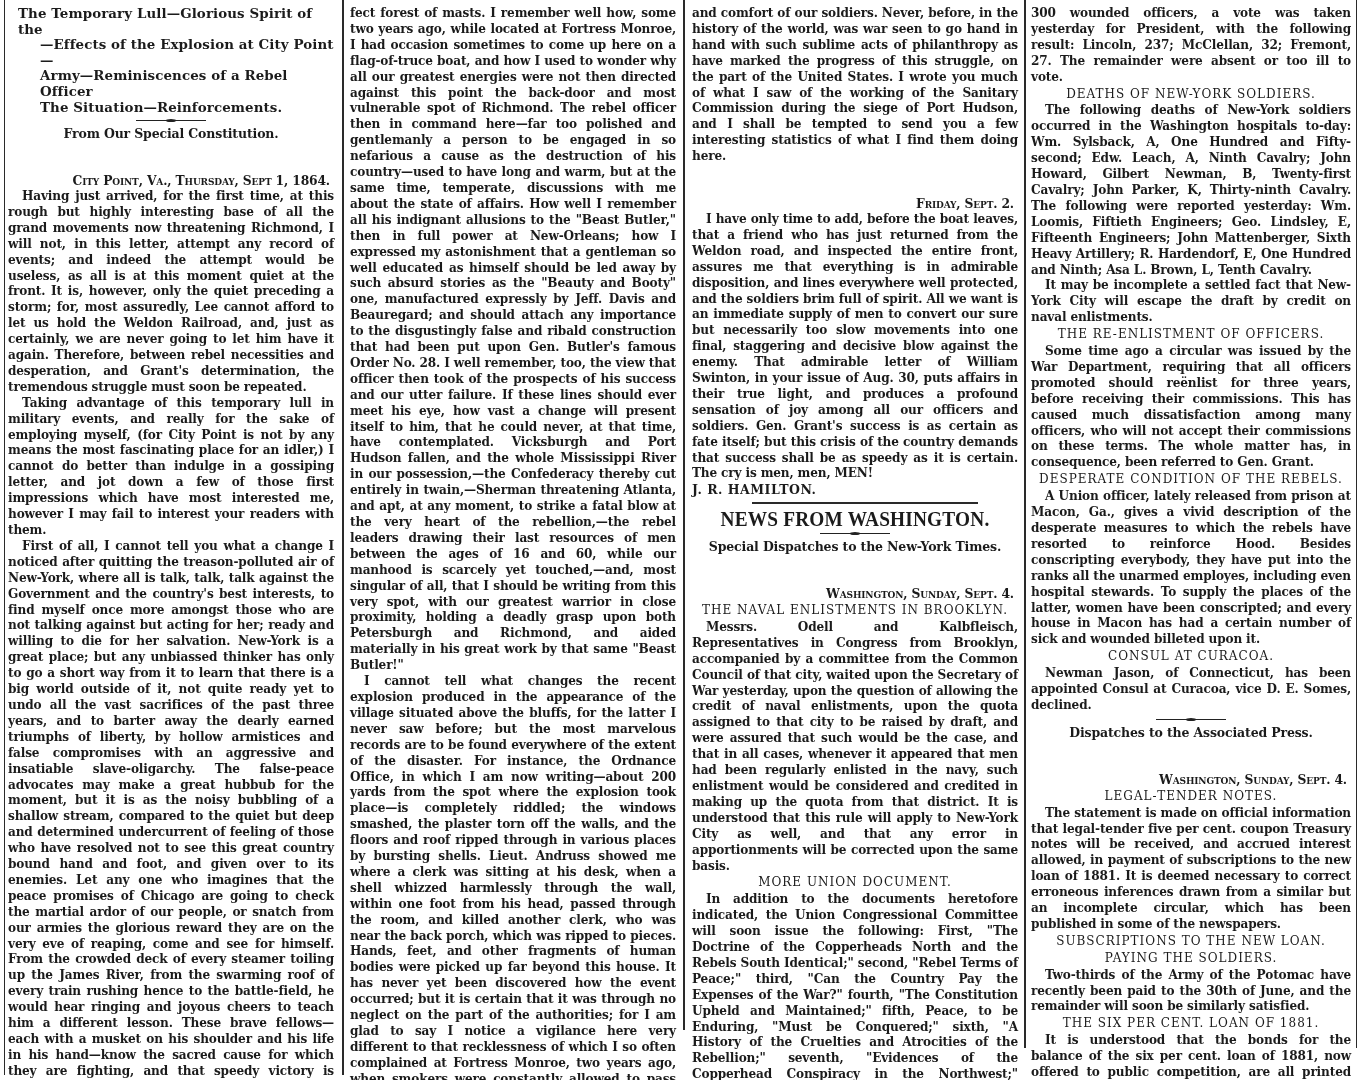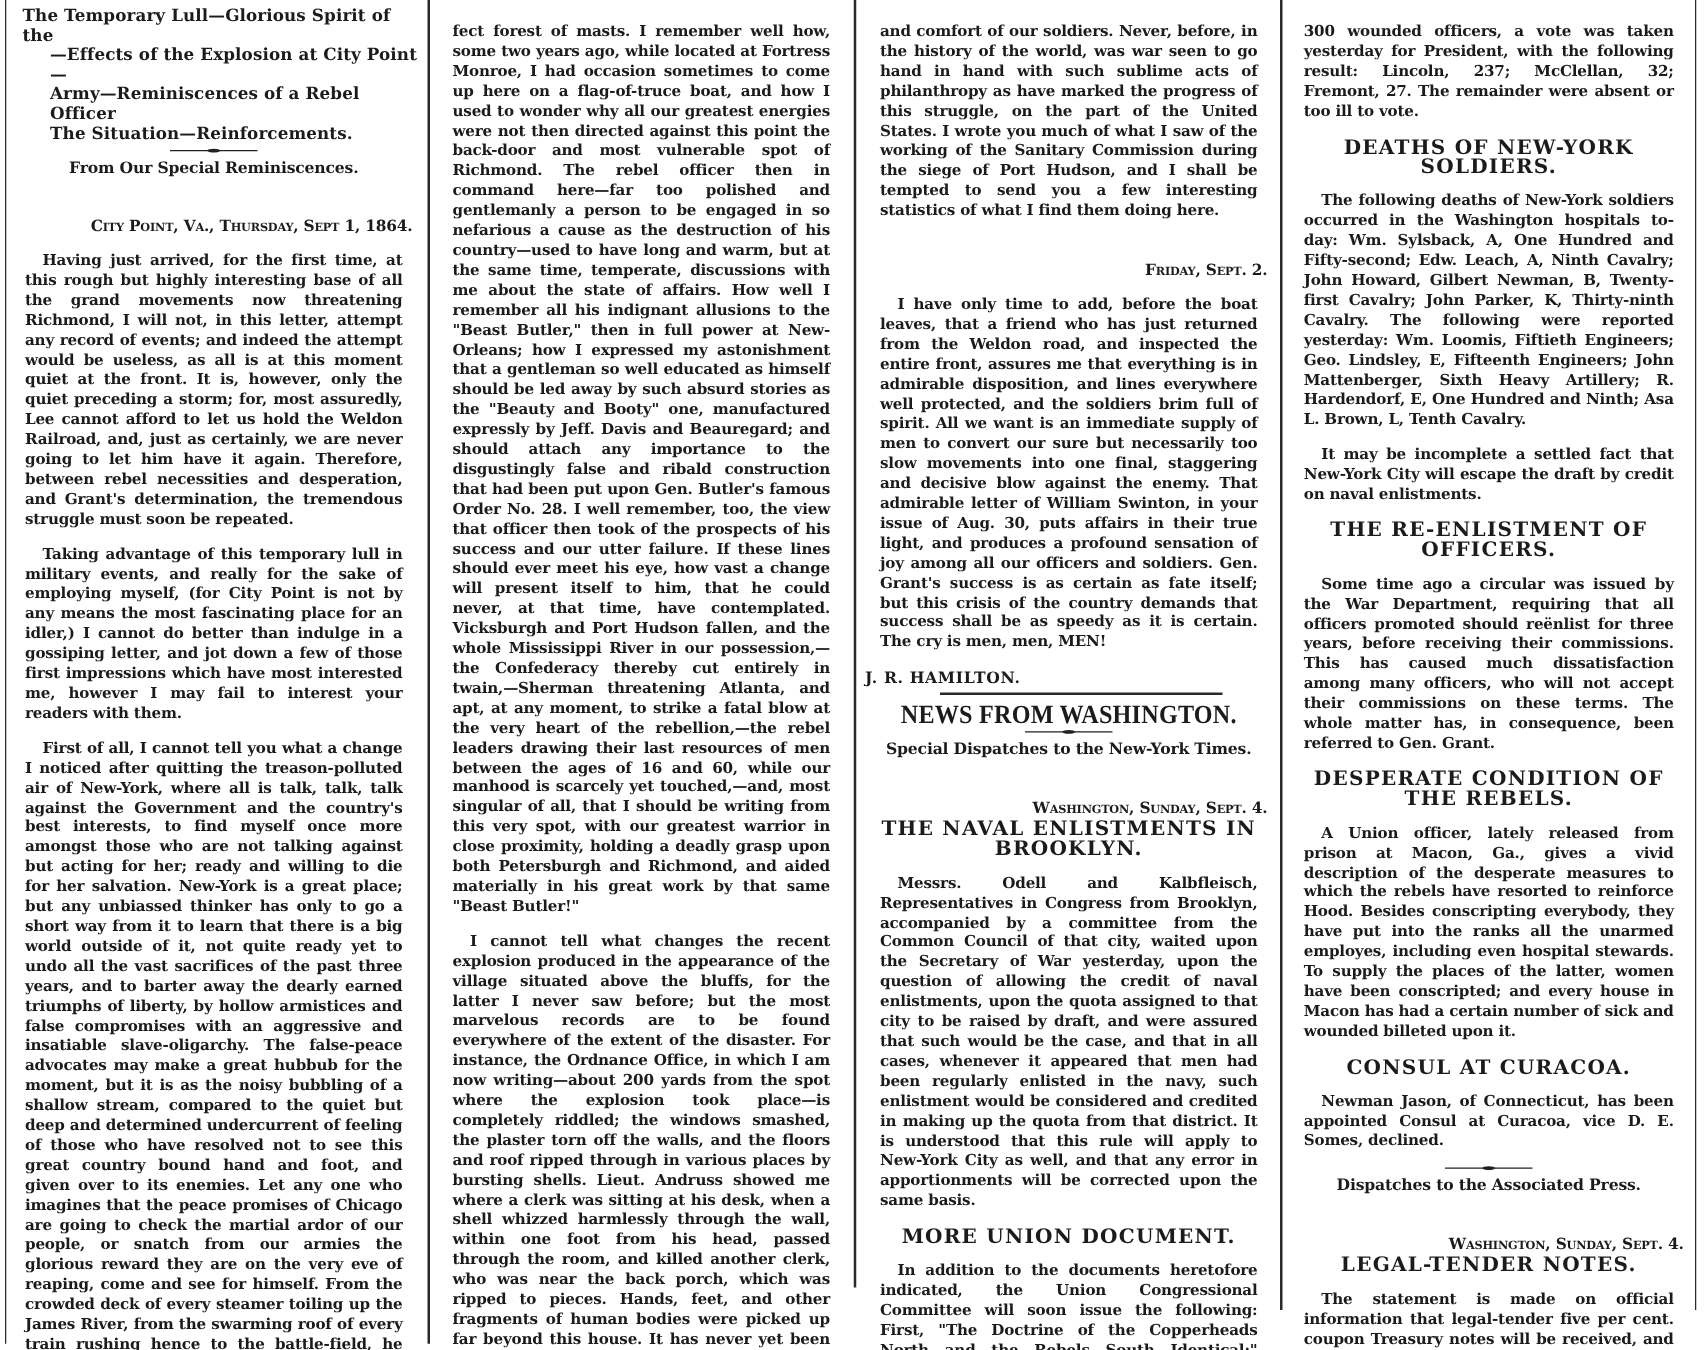--- a/index.html
+++ b/index.html
@@ -8,38 +8,38 @@
     font-family: "DejaVu Serif", "Liberation Serif", serif;
     color: #1b1b1b;
   }
   .page { position: absolute; left: 0; top: 0; width: 1143px; height: 1080px; }
   .col {
     position: absolute; top: 0;
     font-size: 12.1px; line-height: 15.9px;
     text-align: justify; letter-spacing: -0.15px;
     font-weight: bold;
   }
-  .col p { margin: 12px; text-indent: 14px; }
+  .col p { margin: 0; text-indent: 14px; }
   .col p.noindent { text-indent: 0; }
   .rule-v { position: absolute; top: 0; width: 2px; background: #2a2a2a; }
   .headline {
     font-family: "DejaVu Serif", serif; font-weight: bold;
     font-size: 13.4px; line-height: 15.6px; text-align: left;
     padding-left: 10px; text-indent: -0px; letter-spacing: 0.1px;
   }
   .headline .l1 { display:block; padding-left: 0; }
   .headline .ln { display:block; padding-left: 22px; }
   .ornament { display:block; margin: 4px auto 3px auto; width: 70px; height: 4px; position: relative; }
   .ornament::before { content:""; position:absolute; left:0; right:0; top:1px; height:1px; background:#222; }
   .ornament::after { content:""; position:absolute; left:30px; top:0; width:10px; height:3px; background:#222; border-radius:50%; }
   .byline { text-align: center; font-size: 12.5px; font-weight: bold; }
   .dateline { text-align: right; font-size: 12.3px; font-weight: bold; padding-right: 4px; }
   .smallcaps { font-variant: small-caps; margin-top: 31px; }
   .subhead {
-    text-align: center; font-size: 16px; letter-spacing: 1px; font-weight: bold;
+    text-align: center; font-size: 12px; letter-spacing: 1px; font-weight: normal;
     margin: 1px 0 1px 0; text-transform: uppercase;
   }
   .bigtitle {
     text-align: center; font-family: "Liberation Serif", serif;
     font-size: 21px; font-weight: bold; letter-spacing: 0.2px; margin: 8px 0 2px 0;
     transform: scaleX(0.92);
   }
   .signature { text-align: left; font-size: 12.5px; letter-spacing: 0.5px; padding-right: 14px; }
   .hrule { height: 2px; background: #2a2a2a; margin: 4px 40px 4px 60px; }
 </style>
@@ -55,21 +55,21 @@
   <div class="rule-v" style="left:1356px; height:1048px; width:1px;"></div>
 
   <div class="col" style="left:8px; width:326px; top:6px;">
     <div class="headline">
       <span class="l1">The Temporary Lull—Glorious Spirit of the</span>
       <span class="ln">—Effects of the Explosion at City Point—</span>
       <span class="ln">Army—Reminiscences of a Rebel Officer</span>
       <span class="ln">The Situation—Reinforcements.</span>
     </div>
     <span class="ornament"></span>
-    <div class="byline">From Our Special Reminiscences.</div>
+    <div class="byline">From Our Special Constitution.</div>
     <div class="dateline smallcaps">City Point, Va., Thursday, Sept 1, 1864.</div>
     <p>Having just arrived, for the first time, at this rough but highly interesting base of all the grand movements now threatening Richmond, I will not, in this letter, attempt any record of events; and indeed the attempt would be useless, as all is at this moment quiet at the front. It is, however, only the quiet preceding a storm; for, most assuredly, Lee cannot afford to let us hold the Weldon Railroad, and, just as certainly, we are never going to let him have it again. Therefore, between rebel necessities and desperation, and Grant's determination, the tremendous struggle must soon be repeated.</p>
     <p>Taking advantage of this temporary lull in military events, and really for the sake of employing myself, (for City Point is not by any means the most fascinating place for an idler,) I cannot do better than indulge in a gossiping letter, and jot down a few of those first impressions which have most interested me, however I may fail to interest your readers with them.</p>
     <p>First of all, I cannot tell you what a change I noticed after quitting the treason-polluted air of New-York, where all is talk, talk, talk against the Government and the country's best interests, to find myself once more amongst those who are not talking against but acting for her; ready and willing to die for her salvation. New-York is a great place; but any unbiassed thinker has only to go a short way from it to learn that there is a big world outside of it, not quite ready yet to undo all the vast sacrifices of the past three years, and to barter away the dearly earned triumphs of liberty, by hollow armistices and false compromises with an aggressive and insatiable slave-oligarchy. The false-peace advocates may make a great hubbub for the moment, but it is as the noisy bubbling of a shallow stream, compared to the quiet but deep and determined undercurrent of feeling of those who have resolved not to see this great country bound hand and foot, and given over to its enemies. Let any one who imagines that the peace promises of Chicago are going to check the martial ardor of our people, or snatch from our armies the glorious reward they are on the very eve of reaping, come and see for himself. From the crowded deck of every steamer toiling up the James River, from the swarming roof of every train rushing hence to the battle-field, he would hear ringing and joyous cheers to teach him a different lesson. These brave fellows—each with a musket on his shoulder and his life in his hand—know the sacred cause for which they are fighting, and that speedy victory is before them. They, at any rate, have not been seduced by cowardly appeals to shirk the duty which devolves upon every man in this crisis, and there are plenty more yet, ready to follow their bright example.</p>
 
   </div>
 
   <div class="col" style="left:350px; width:326px; top:6px;">
     <p class="noindent">fect forest of masts. I remember well how, some two years ago, while located at Fortress Monroe, I had occasion sometimes to come up here on a flag-of-truce boat, and how I used to wonder why all our greatest energies were not then directed against this point the back-door and most vulnerable spot of Richmond. The rebel officer then in command here—far too polished and gentlemanly a person to be engaged in so nefarious a cause as the destruction of his country—used to have long and warm, but at the same time, temperate, discussions with me about the state of affairs. How well I remember all his indignant allusions to the "Beast Butler," then in full power at New-Orleans; how I expressed my astonishment that a gentleman so well educated as himself should be led away by such absurd stories as the "Beauty and Booty" one, manufactured expressly by Jeff. Davis and Beauregard; and should attach any importance to the disgustingly false and ribald construction that had been put upon Gen. Butler's famous Order No. 28. I well remember, too, the view that officer then took of the prospects of his success and our utter failure. If these lines should ever meet his eye, how vast a change will present itself to him, that he could never, at that time, have contemplated. Vicksburgh and Port Hudson fallen, and the whole Mississippi River in our possession,—the Confederacy thereby cut entirely in twain,—Sherman threatening Atlanta, and apt, at any moment, to strike a fatal blow at the very heart of the rebellion,—the rebel leaders drawing their last resources of men between the ages of 16 and 60, while our manhood is scarcely yet touched,—and, most singular of all, that I should be writing from this very spot, with our greatest warrior in close proximity, holding a deadly grasp upon both Petersburgh and Richmond, and aided materially in his great work by that same "Beast Butler!"</p>
     <p>I cannot tell what changes the recent explosion produced in the appearance of the village situated above the bluffs, for the latter I never saw before; but the most marvelous records are to be found everywhere of the extent of the disaster. For instance, the Ordnance Office, in which I am now writing—about 200 yards from the spot where the explosion took place—is completely riddled; the windows smashed, the plaster torn off the walls, and the floors and roof ripped through in various places by bursting shells. Lieut. Andruss showed me where a clerk was sitting at his desk, when a shell whizzed harmlessly through the wall, within one foot from his head, passed through the room, and killed another clerk, who was near the back porch, which was ripped to pieces. Hands, feet, and other fragments of human bodies were picked up far beyond this house. It has never yet been discovered how the event occurred; but it is certain that it was through no neglect on the part of the authorities; for I am glad to say I notice a vigilance here very different to that recklessness of which I so often complained at Fortress Monroe, two years ago, when smokers were constantly allowed to pass close by where men were pouring out gunpowder on the crowded wharf.</p>

